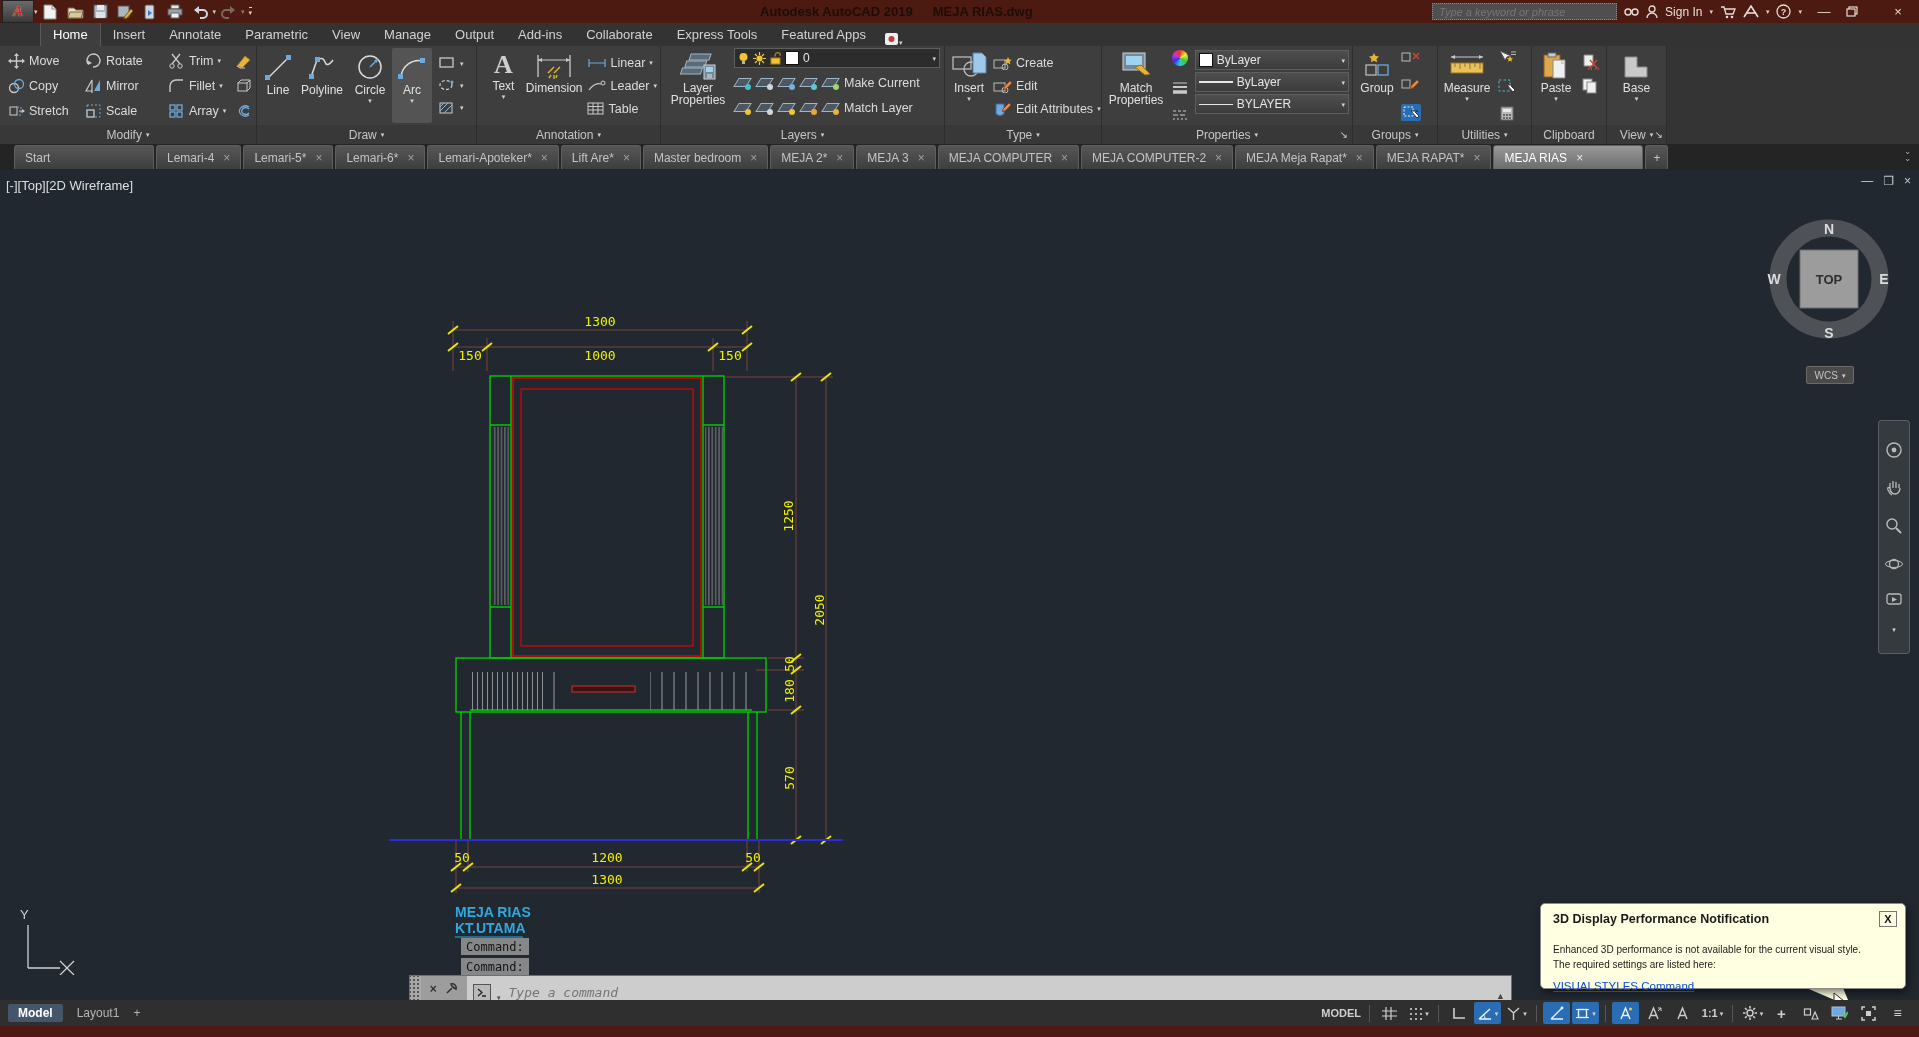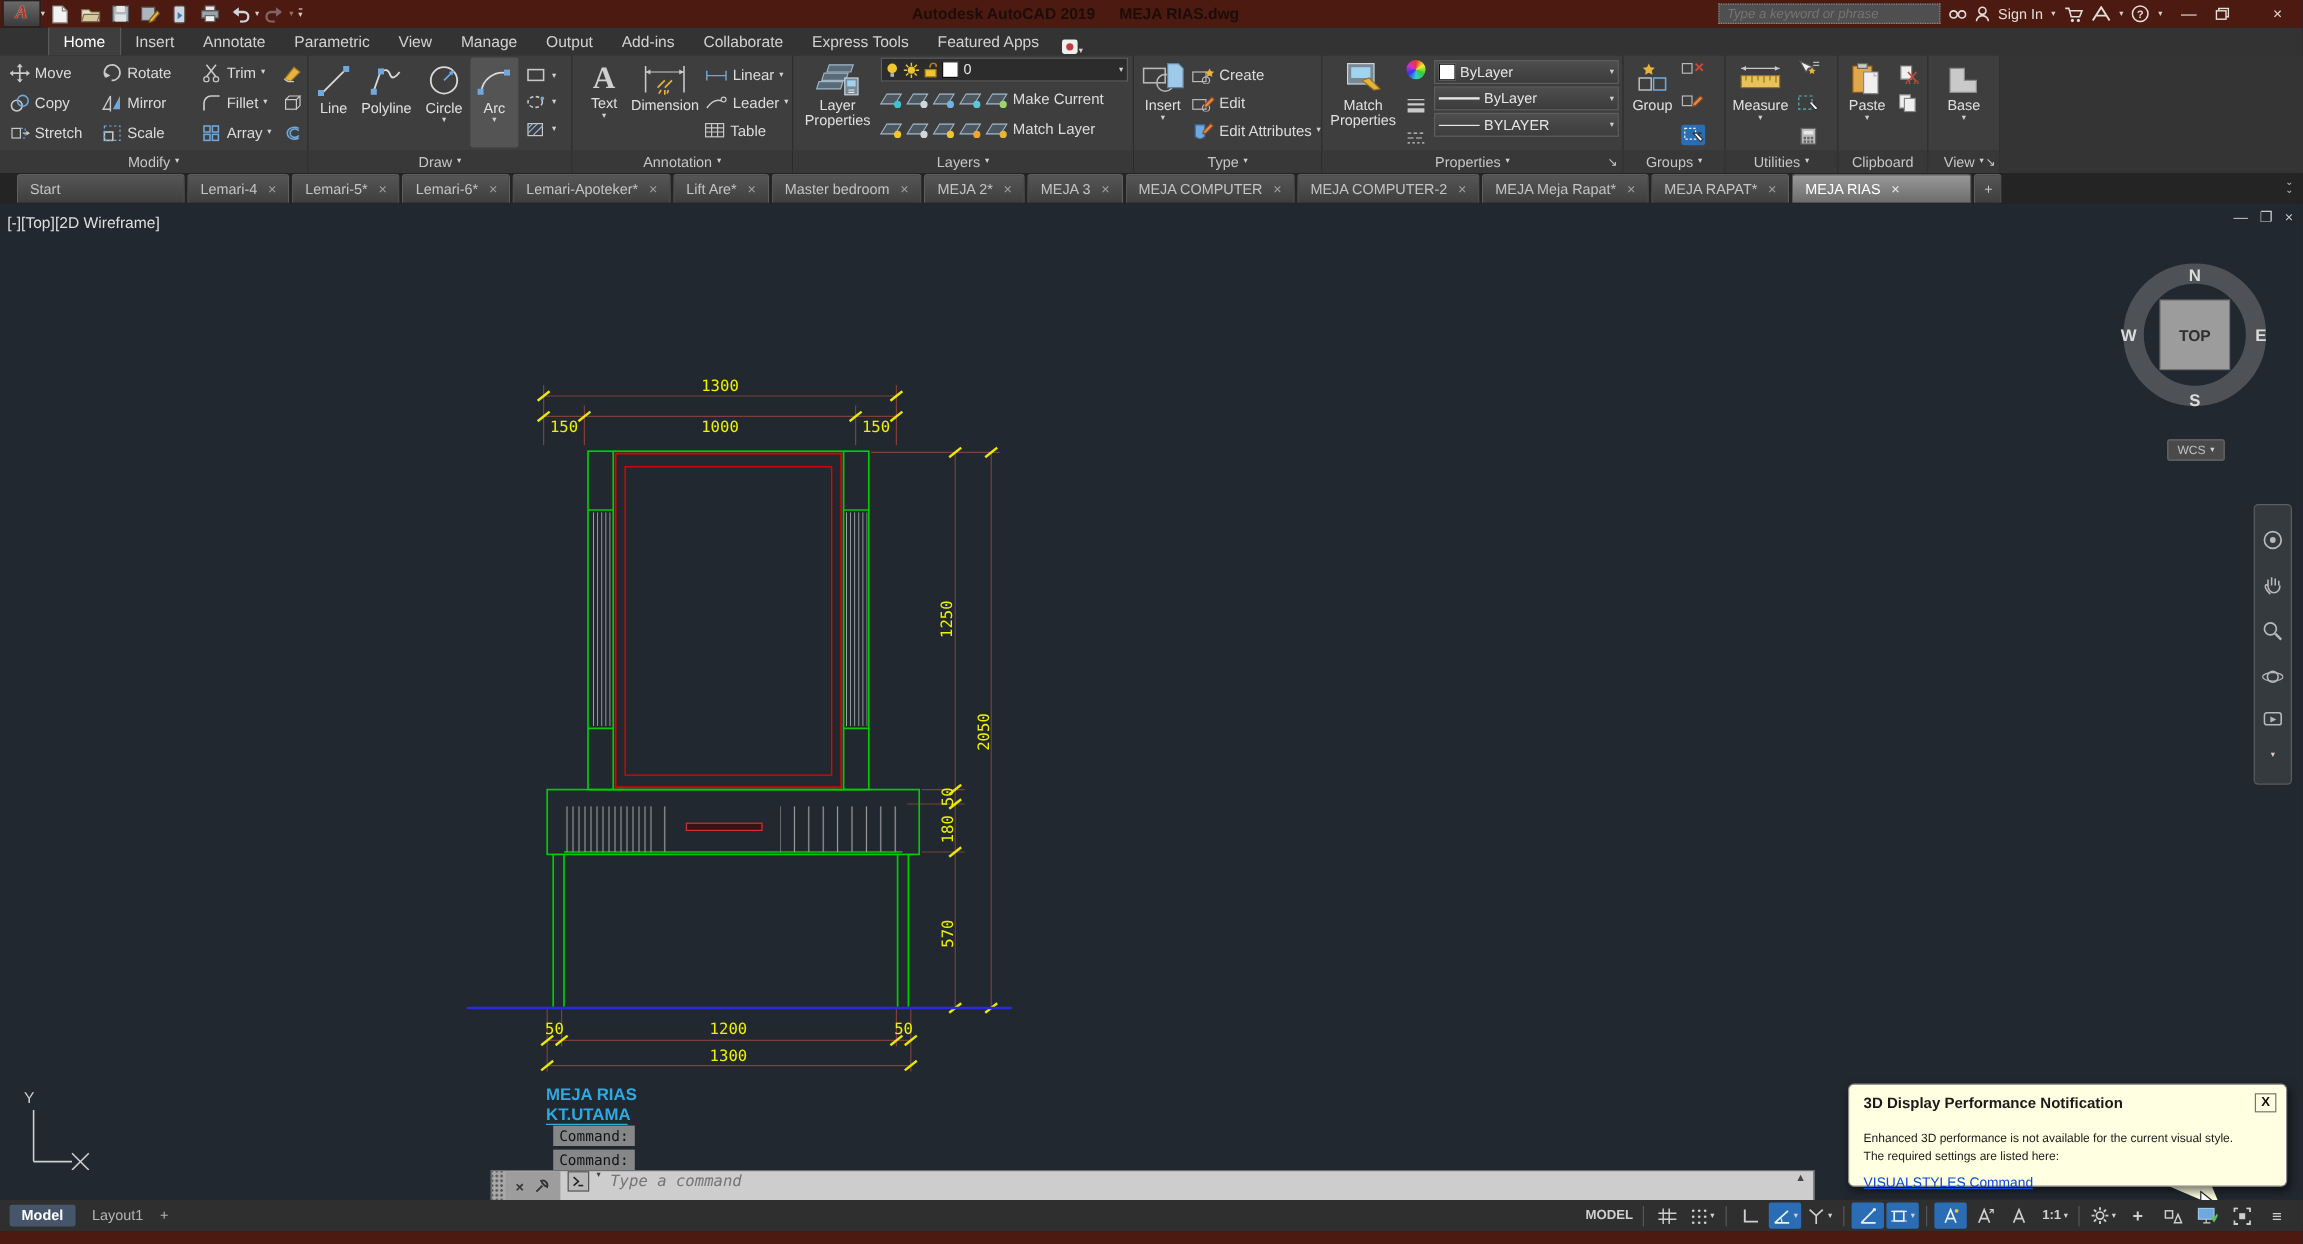--- a/index.html
+++ b/index.html
@@ -71,21 +71,21 @@
   .overlaybar{position:absolute;background:rgba(148,148,148,.88);color:#141414;
               font:12px "DejaVu Sans Mono",monospace;display:flex;align-items:center;
               padding:1px 5px;z-index:5;white-space:pre}
   .badge{border:1px dashed #3a3a3a;padding:0 2px;margin-right:4px}
 
   #dock{position:absolute;left:409px;top:805px;width:1101px;height:25px;display:flex;z-index:6;
         border:1px solid #6f6f6f;background:#cdcdcd}
   #dock-grip{width:11px;background:#a8a8a8;
      background-image:radial-gradient(#555 1px,transparent 1.2px);background-size:4px 4px;background-position:2px 2px}
   #dock-tools{width:46px;background:#9d9d9d;display:flex;align-items:center;justify-content:space-evenly;color:#333}
-  #dock-field{flex:1;display:flex;align-items:flex-start;gap:6px;padding:0 6px}
+  #dock-field{flex:1;display:flex;align-items:flex-end;gap:6px;padding:0 6px}
   #dock-field input{flex:1;border:none;outline:none;background:transparent;
         font:italic 13px "DejaVu Sans Mono",monospace;color:#5a5a5a}
   .promptchip{border:1px solid #555;background:#b9b9b9;color:#222;font-size:10px;
         padding:0 3px;display:flex;align-items:center;gap:2px;height:15px}
 
   
   #statusbar{position:absolute;left:0;top:1000px;width:1919px;height:26px;background:#2f2f2f;
              display:flex;align-items:center;z-index:45;box-sizing:border-box;padding:0 8px}
   #model-tab{background:#46566a;color:#fff;font-size:12px;font-weight:bold;padding:2px 10px;border-radius:2px}
   .stab{color:#b5b5b5;font-size:12px;margin-left:14px}

